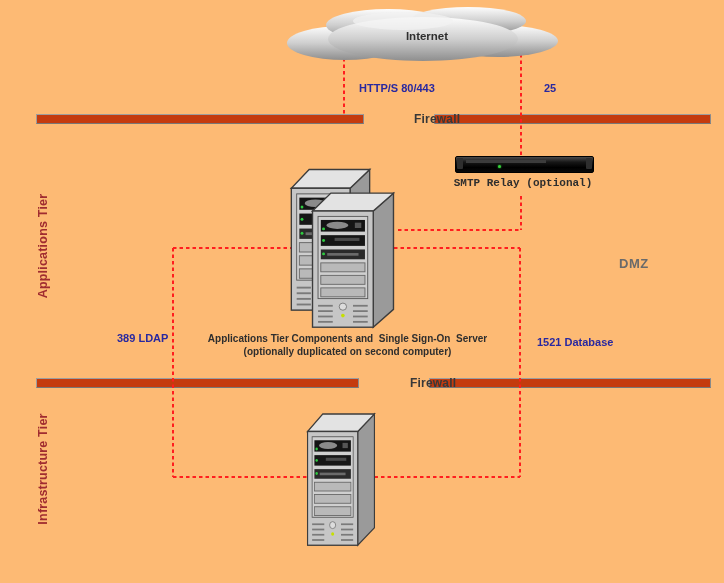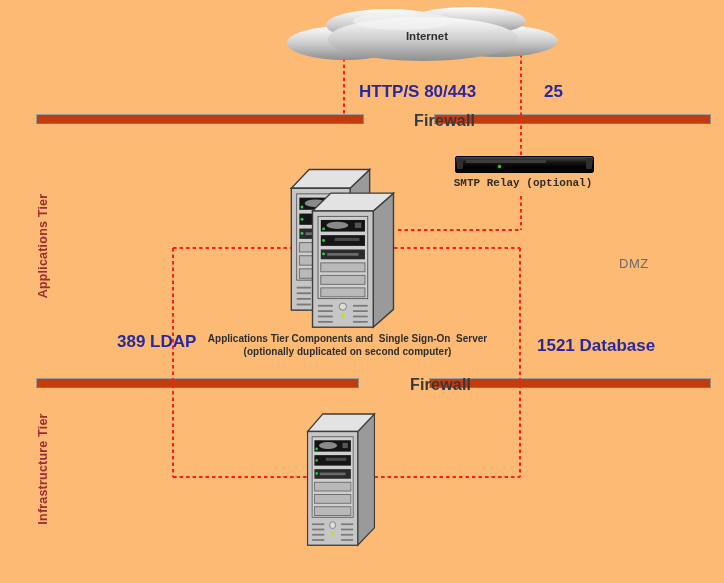--- a/index.html
+++ b/index.html
@@ -12,34 +12,34 @@
   #connectors{position:absolute;left:0;top:0;z-index:3;pointer-events:none;}
   #connectors line{stroke:var(--dashed-line);stroke-width:2;stroke-dasharray:3.5 3;}
 
   
   .fw-seg{
     position:absolute;height:8px;background:var(--firewall-bar);
     border:1px solid #9d9d9d;border-right-color:#8a8a8a;border-bottom-color:#777;
     z-index:2;
   }
   .fw-label{
-    position:absolute;z-index:5;font-weight:bold;font-size:16px;
+    position:absolute;z-index:5;font-weight:bold;font-size:12px;
     color:var(--firewall-label);letter-spacing:.2px;padding-left:44px;
   }
 
   
   #cloud{position:absolute;left:283px;top:3px;z-index:4;}
   #internet-label{
     position:absolute;left:398px;top:30px;width:58px;text-align:center;z-index:5;
     font-weight:bold;font-size:11.5px;color:var(--internet-label);
   }
 
   
-  .port{position:absolute;z-index:5;font-weight:bold;font-size:17px;color:var(--port-label);white-space:nowrap;padding-left:7px;}
-  #dmz{position:absolute;left:619px;top:256px;z-index:5;font-weight:normal;font-size:13px;color:var(--dmz-label);letter-spacing:.5px;}
+  .port{position:absolute;z-index:5;font-weight:bold;font-size:11px;color:var(--port-label);white-space:nowrap;padding-left:7px;}
+  #dmz{position:absolute;left:619px;top:256px;z-index:5;font-weight:bold;font-size:13px;color:var(--dmz-label);letter-spacing:.5px;}
 
   
   .tier{
     position:absolute;z-index:5;font-weight:bold;font-size:12.5px;color:var(--tier-label);
     white-space:nowrap;transform:translate(-50%,-50%) rotate(-90deg);letter-spacing:.2px;
   }
   #apps-tier{left:43px;top:246px;}
   #infra-tier{left:43px;top:469px;}
 
   

